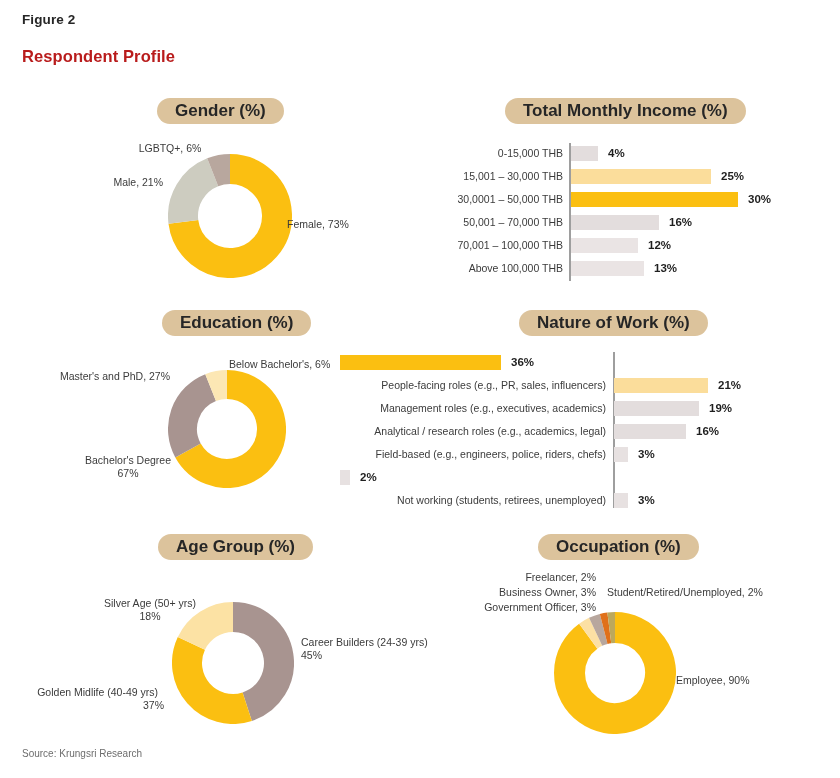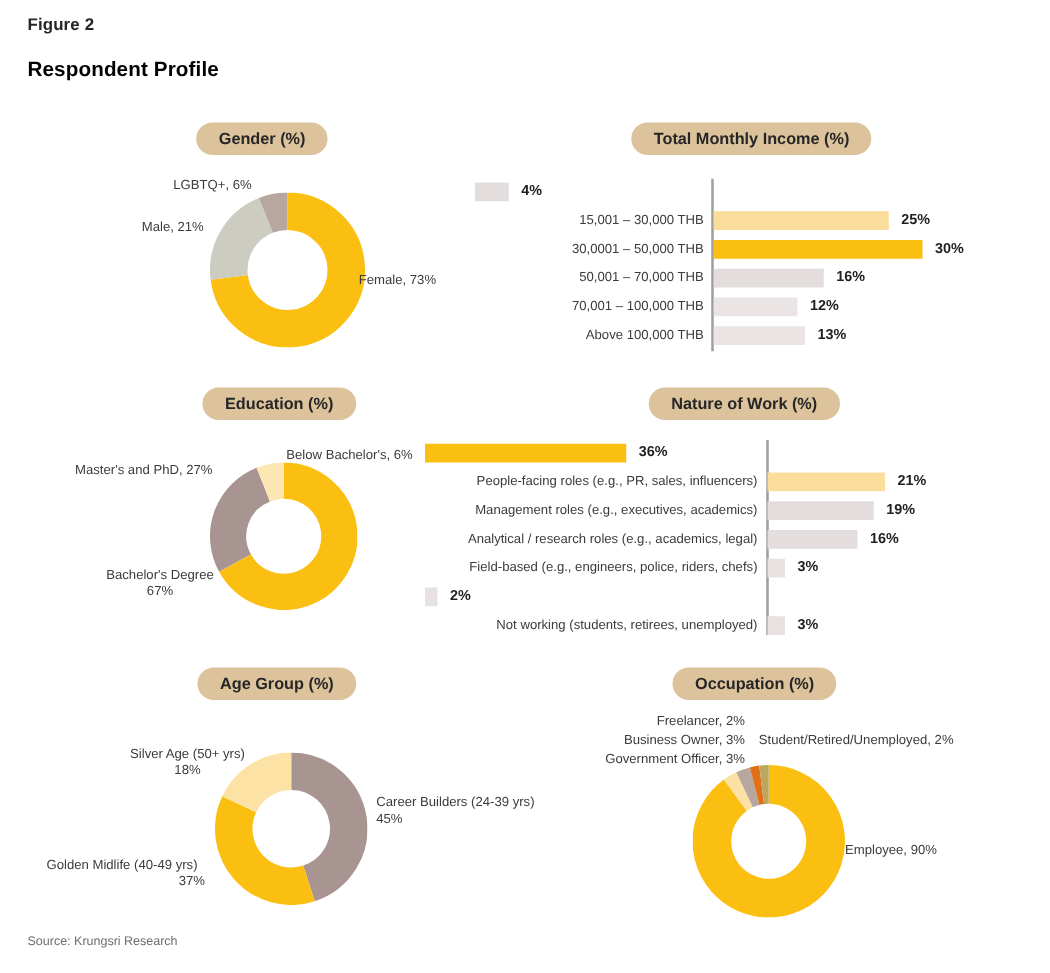--- a/index.html
+++ b/index.html
@@ -22,39 +22,39 @@
     left: 22px; top: 12px;
     font-size: 13.5px;
     font-weight: bold;
     color: #262626;
     letter-spacing: .1px;
   }
   #page-title {
     left: 22px; top: 47px;
     font-size: 16.5px;
     font-weight: bold;
-    color: #000000;
+    color: #b91c1c;
     letter-spacing: .1px;
   }
   #source-note {
     left: 22px; top: 748px;
     font-size: 10px;
     color: #6d6d6d;
   }
 
   
   .panel { position: absolute; }
   .pill {
     position: absolute;
     background: #DCC39C;
     border-radius: 999px;
     height: 26px;
     line-height: 26px;
     text-align: center;
-    font-size: 13px;
+    font-size: 17px;
     font-weight: bold;
     color: #262626;
     white-space: nowrap;
     padding: 0 18px;
   }
 
   
   .donut-wrap { position: absolute; }
   .donut { display: block; }
   .dlabel {
@@ -122,20 +122,21 @@
   <div class="dlabel r" style="left:48px;top:176px;width:115px;">Male, 21%</div>
   <div class="dlabel l" style="left:287px;top:218px;width:120px;">Female, 73%</div>
 </div>
 
 <div class="panel" style="left:0;top:0;">
   <div class="pill" style="left:505px;top:98px;">Total Monthly Income (%)</div>
   <div class="barchart" style="left:0;top:0;">
     <div class="axis-line" style="left:569px;top:143px;height:138px;"></div>
     <div id="bars-income">
         <div class="bar-row" style="left: 380px; top: 146px;">
+          <div class="bar-cat" style="width: 183px;">0-15,000 THB</div>
           <div class="bar-track" style="width: 29px;">
             <span class="bar-fill" style="width: 27px; background: rgb(227, 221, 221);"></span>
           </div>
           <div class="bar-val">4%</div>
         </div>
         <div class="bar-row" style="left: 380px; top: 169px;">
           <div class="bar-cat" style="width: 183px;">15,001 – 30,000 THB</div>
           <div class="bar-track" style="width: 142px;">
             <span class="bar-fill" style="width: 140px; background: rgb(251, 221, 155);"></span>
           </div>

